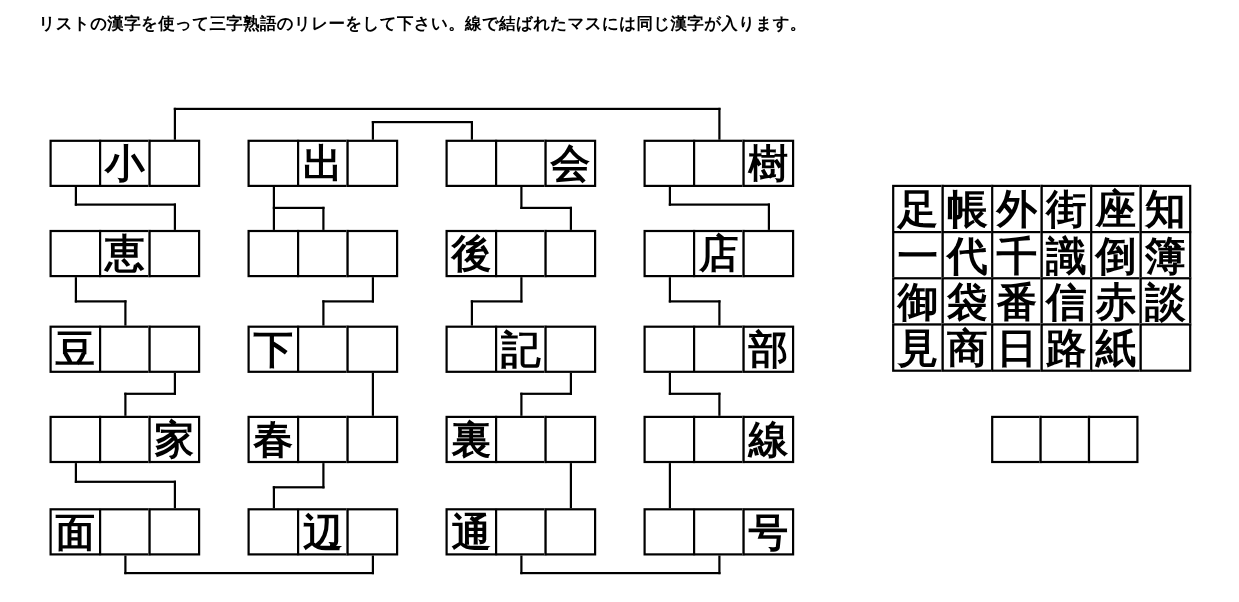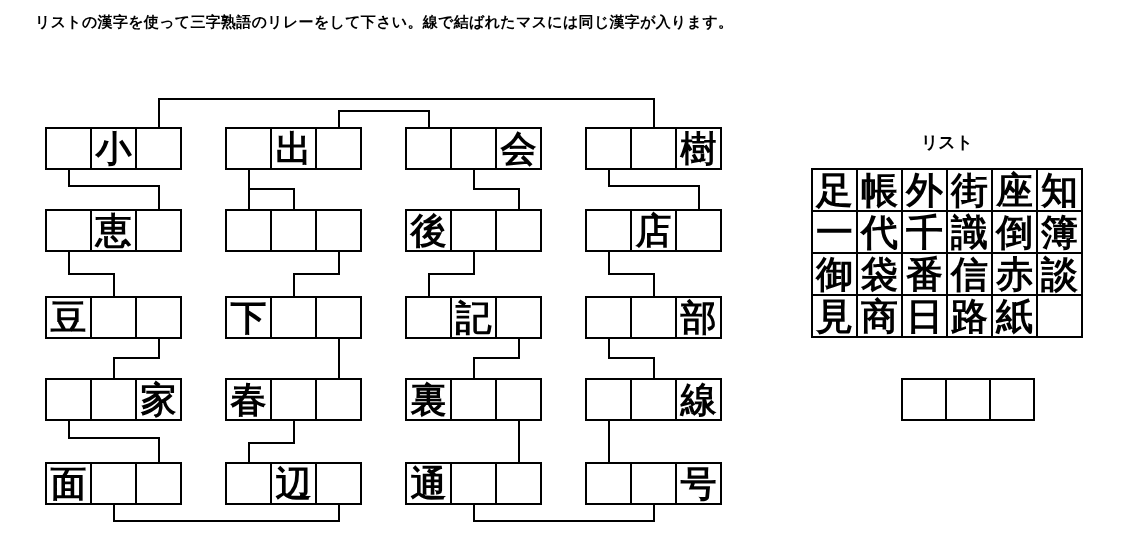--- a/index.html
+++ b/index.html
@@ -198,21 +198,20 @@
       <div class="pcell" style="left: 630px; top: 296px;"></div>
       <div class="pcell" style="left: 675px; top: 296px;">部</div>
       <div class="pcell" style="left: 585px; top: 378px;"></div>
       <div class="pcell" style="left: 630px; top: 378px;"></div>
       <div class="pcell" style="left: 675px; top: 378px;">線</div>
       <div class="pcell" style="left: 585px; top: 462px;"></div>
       <div class="pcell" style="left: 630px; top: 462px;"></div>
       <div class="pcell" style="left: 675px; top: 462px;">号</div>
     </div>
 
-  <div id="list-title">リスト</div>
   <div id="list-table">
       <div class="lcell" style="left: 811px; top: 168px;">足</div>
       <div class="lcell" style="left: 856px; top: 168px;">帳</div>
       <div class="lcell" style="left: 901px; top: 168px;">外</div>
       <div class="lcell" style="left: 946px; top: 168px;">街</div>
       <div class="lcell" style="left: 991px; top: 168px;">座</div>
       <div class="lcell" style="left: 1036px; top: 168px;">知</div>
       <div class="lcell" style="left: 811px; top: 210px;">一</div>
       <div class="lcell" style="left: 856px; top: 210px;">代</div>
       <div class="lcell" style="left: 901px; top: 210px;">千</div>

